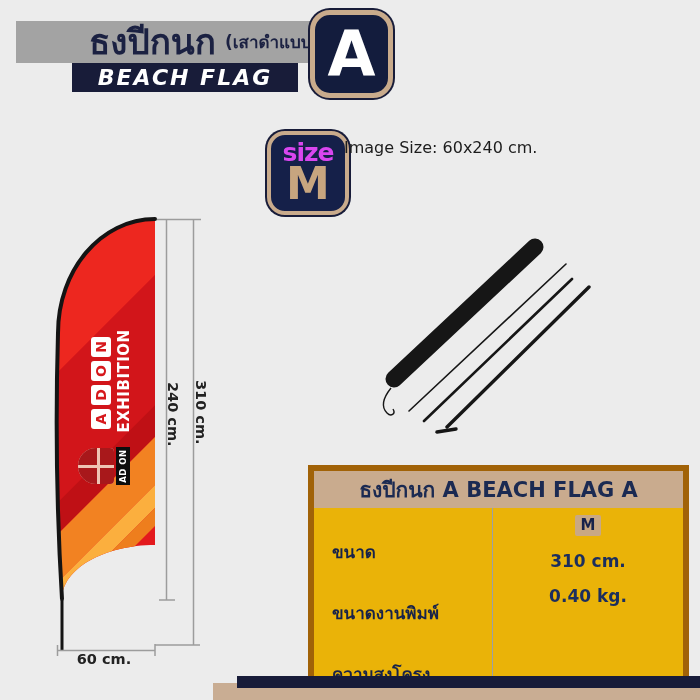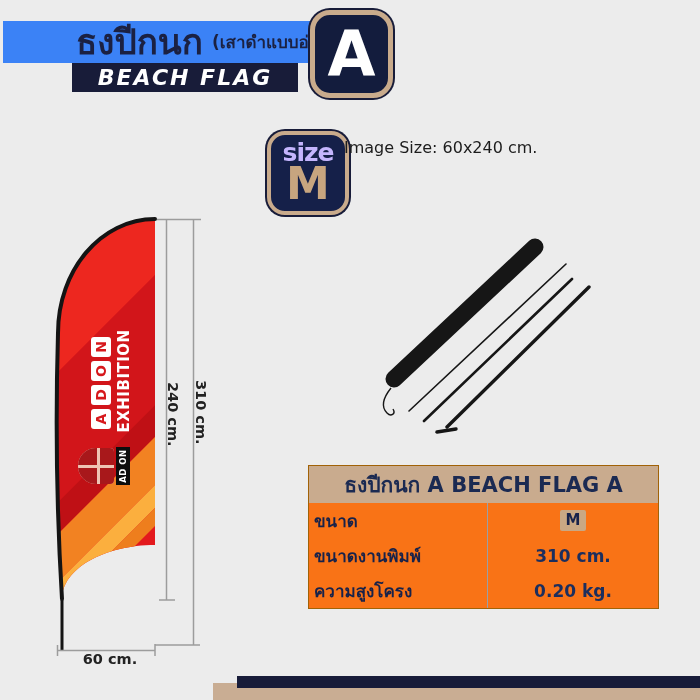--- a/index.html
+++ b/index.html
@@ -4,37 +4,37 @@
 <style>
   html,body{margin:0;padding:0;}
   body{
     width:700px;height:700px;position:relative;overflow:hidden;
     background:#ececec;
     font-family:"DejaVu Sans","Liberation Sans",sans-serif;
   }
   .abs{position:absolute;}
 
   
-  .top-tan-bar{left:3px;top:21px;width:349px;height:42px;background:#3b82f6;
+  .top-tan-bar{left:16px;top:21px;width:349px;height:42px;background:#a3a3a3;
     display:flex;align-items:center;padding-left:73px;box-sizing:border-box;gap:9px;}
   .title-thai{font-size:35px;font-weight:700;color:#1b2142;line-height:1;white-space:nowrap;}
   .subtitle-thai{font-size:17px;font-weight:700;color:#1b2142;line-height:1;white-space:nowrap;}
   .beach-bar{left:72px;top:63px;width:226px;height:29px;background:#181c39;
     display:flex;align-items:center;justify-content:center;}
   .beach-bar span{color:#fff;font-weight:700;font-style:italic;font-size:22px;letter-spacing:2px;}
   .a-badge{left:310px;top:10px;width:83px;height:88px;background:#131c3d;
     border:5px solid #c9ab8c;border-radius:20px;box-sizing:border-box;
     box-shadow:0 0 0 2px #181c39;display:flex;align-items:center;justify-content:center;}
   .a-badge span{color:#fff;font-size:62px;font-weight:800;line-height:1;}
 
   
   .size-badge{left:267px;top:131px;width:82px;height:84px;background:#152049;
     border:4px solid #c9ab8c;border-radius:18px;box-sizing:border-box;
     box-shadow:0 0 0 2px #181c39;text-align:center;}
-  .size-badge .size-word{color:#c4b5fd;font-size:25px;font-weight:800;line-height:26px;margin-top:5px;letter-spacing:-1px;}
+  .size-badge .size-word{color:#d946ef;font-size:25px;font-weight:800;line-height:26px;margin-top:5px;letter-spacing:-1px;}
   .size-badge .size-letter{color:#c7a57f;font-size:44px;font-weight:800;line-height:40px;margin-top:-2px;}
   .spec-lines{left:344px;top:137px;}
   .spec-line{font-size:16px;font-weight:500;color:#1c1c1c;line-height:22px;white-space:nowrap;}
 
   
   .rot-ccw{transform:rotate(-90deg);}
   .rot-cw{transform:rotate(90deg);}
   .adon-boxes{left:55px;top:372px;width:92px;height:22px;display:flex;gap:4px;align-items:center;}
   .adon-box{width:20px;height:20px;background:#fff;border-radius:3px;display:flex;
     align-items:center;justify-content:center;color:#d6181c;font-weight:800;font-size:14px;}
@@ -44,31 +44,31 @@
     border-radius:18px 4px 4px 18px;overflow:hidden;display:grid;
     grid-template-columns:19px 14px;grid-template-rows:17px 16px;gap:3px;}
   .logo-tiles div{background:#a8181b;}
   .logo-label{left:104px;top:459px;width:38px;height:14px;background:#0d0d0d;color:#fff;
     font-size:8.5px;font-weight:700;letter-spacing:.5px;text-align:center;line-height:14px;}
 
   
   .dim-label{font-size:14.5px;font-weight:600;color:#222;text-align:center;white-space:nowrap;}
   .dim-240{left:145px;top:402px;width:56px;height:16px;line-height:16px;}
   .dim-310{left:173px;top:400px;width:56px;height:16px;line-height:16px;}
-  .dim-60{left:75px;top:651px;width:70px;}
+  .dim-60{left:69px;top:651px;width:70px;}
 
   
-  .spec-table{left:308px;top:465px;width:351px;border:1px solid #a16207;background:#f97316;box-sizing:border-box;}
+  .spec-table{left:308px;top:465px;width:381px;border:6px solid #a16207;background:#eab308;box-sizing:border-box;}
   .spec-table-header{height:37px;background:#c9ab8e;display:flex;align-items:center;justify-content:center;}
   .spec-table-header span{color:#1b2a52;font-size:21px;font-weight:800;white-space:nowrap;}
   .spec-table-body{display:flex;}
   .spec-col-labels{width:179px;border-right:1px solid #9aa0a6;box-sizing:border-box;}
   .spec-col-values{flex:1;}
   .spec-row{height:35px;display:flex;align-items:center;}
-  .spec-col-labels .spec-row{padding-left:5px;}
+  .spec-col-labels .spec-row{padding-left:18px;margin-top:26px;}
   .spec-col-values .spec-row{justify-content:center;}
   .spec-label{color:#17224a;font-size:17px;font-weight:700;}
   .spec-value{color:#1b2e5e;font-size:17px;font-weight:700;}
   .m-badge{background:#c9a884;color:#17224a;font-size:15px;font-weight:800;
     padding:1px 6px;border-radius:2px;line-height:19px;}
 
   
   .strip-tan{left:213px;top:683px;width:487px;height:17px;background:#c9ad93;}
   .strip-navy{left:237px;top:676px;width:463px;height:12px;background:#181c39;}
 
@@ -180,20 +180,20 @@
         </div>
     </div>
     <div class="spec-col-values">
       <div class="spec-row">
           <span class="m-badge">M</span>
         </div>
       <div class="spec-row">
           <span class="spec-value">310 cm.</span>
         </div>
       <div class="spec-row">
-          <span class="spec-value">0.20 kg.</span>
+          <span class="spec-value">0.40 kg.</span>
         </div>
     </div>
   </div>
 </div>
 
 <div class="abs strip-tan"></div>
 <div class="abs strip-navy"></div>
 
 </body></html>

